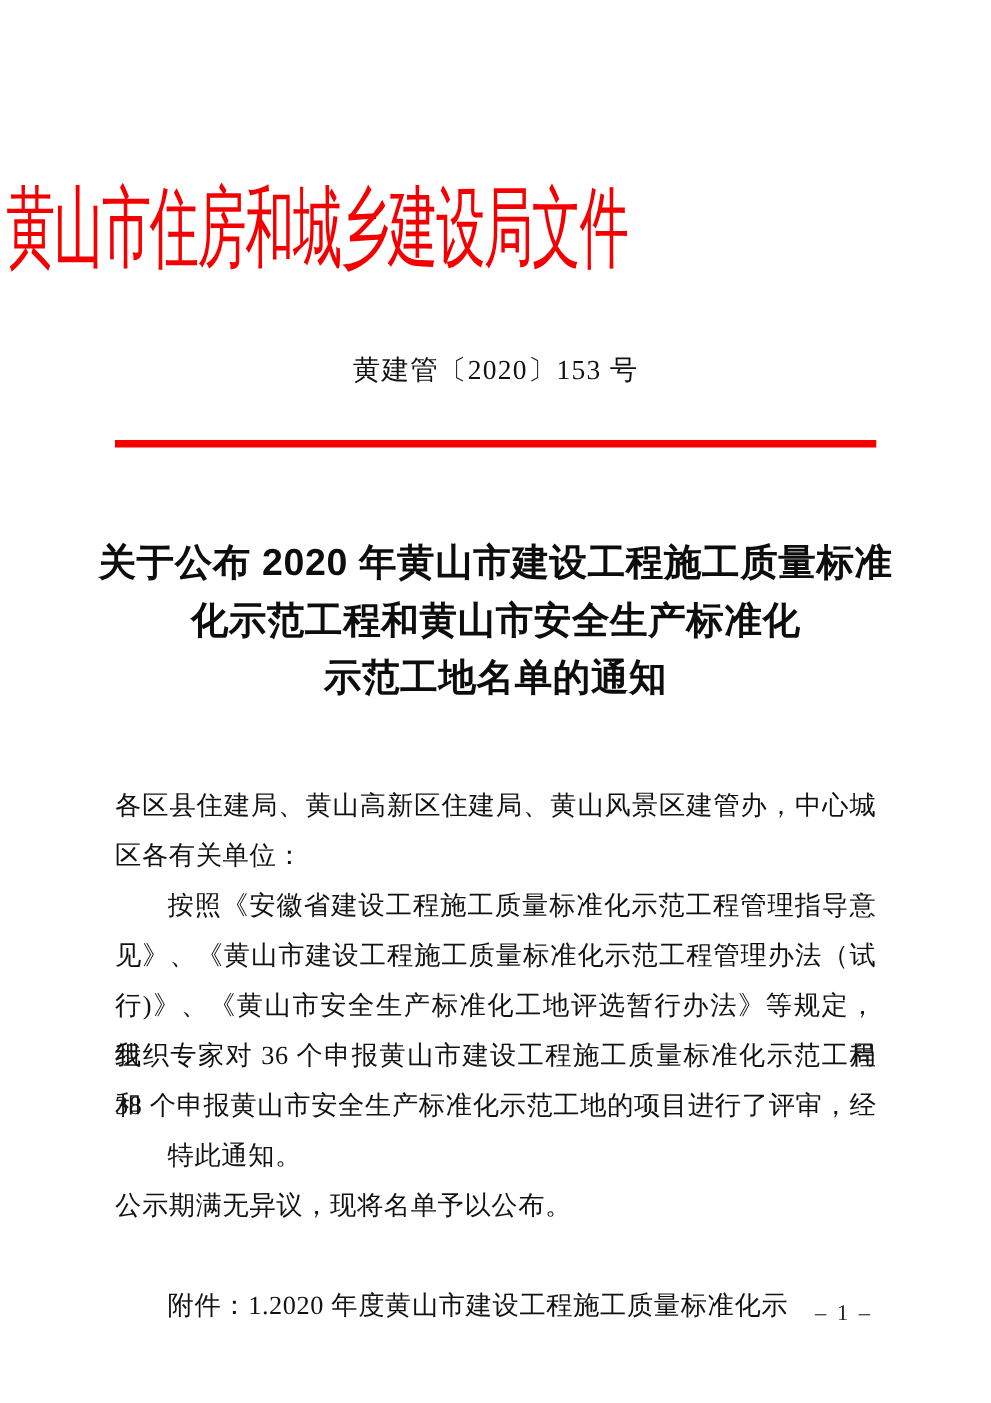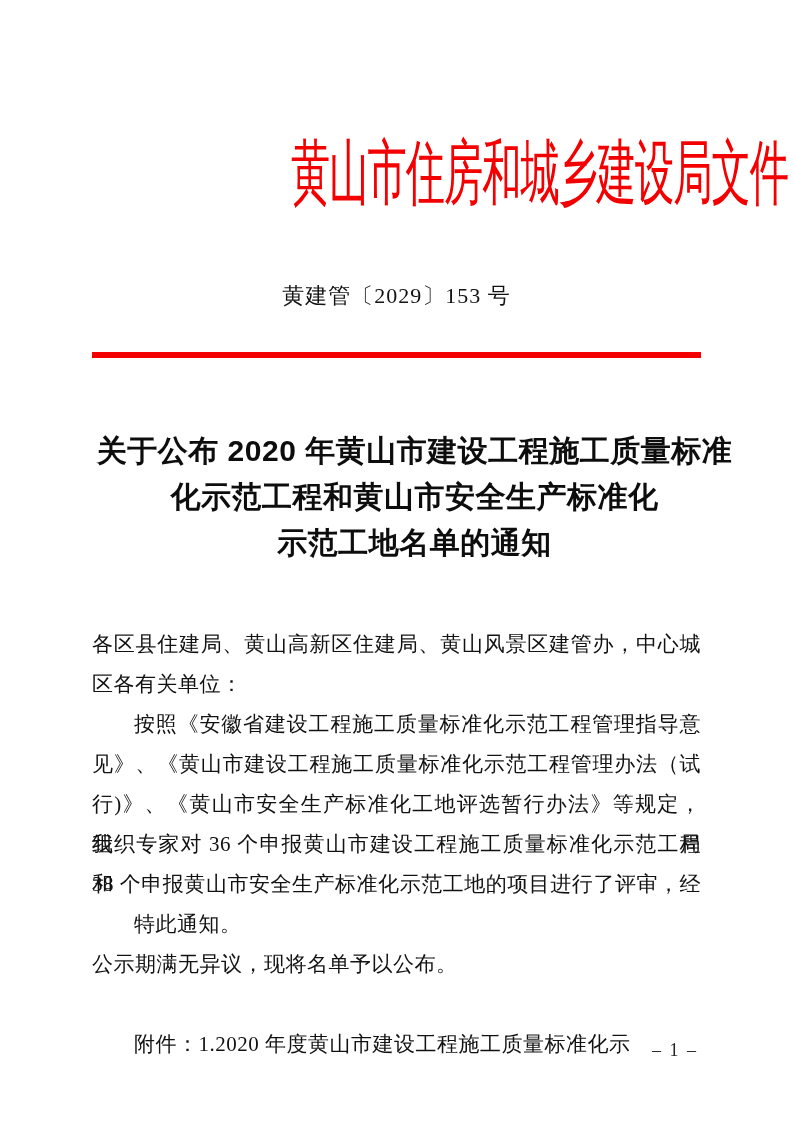--- a/index.html
+++ b/index.html
@@ -10,25 +10,25 @@
     width: 793px;
     height: 1122px;
     background: #ffffff;
     overflow: hidden;
     font-family: "Liberation Serif", "DejaVu Serif", serif;
     color: var(--ink);
   }
   
   .agency-header {
     position: absolute;
-    top: 136px;
+    top: 146px;
     left: 0;
     width: 100%;
     height: 80px;
-    text-align: right;
+    text-align: left;
   }
   .agency-header .stretch {
     display: inline-block;
     font-size: 40px;
     line-height: 42px;
     letter-spacing: -1px;
     color: var(--red);
     transform: scale(0.98, 1.78);
     transform-origin: center top;
     white-space: nowrap;
@@ -52,21 +52,21 @@
     top: 352px;
     left: 92px;
     width: 609px;
     height: 6px;
     background: var(--red);
   }
   
   .doc-title {
     position: absolute;
     top: 428px;
-    left: 64px;
+    left: 46px;
     width: 701px;
     text-align: center;
     font-family: "Liberation Sans", "DejaVu Sans", sans-serif;
     font-weight: 700;
     font-size: 30px;
     line-height: 46px;
     color: #0d0d0d;
     letter-spacing: 0.5px;
   }
   
@@ -99,21 +99,21 @@
 </style>
 </head>
 <body>
 
 <div class="page">
 
   <div class="agency-header">
     <span class="stretch">黄山市住房和城乡建设局文件</span>
   </div>
 
-  <div class="doc-number">黄建管〔2029〕153 号</div>
+  <div class="doc-number">黄建管〔2020〕153 号</div>
 
   <div class="red-line"></div>
 
   <div class="doc-title">
     <div>关于公布 2020 年黄山市建设工程施工质量标准</div>
     <div>化示范工程和黄山市安全生产标准化</div>
     <div>示范工地名单的通知</div>
   </div>
 
   <div class="doc-body">

